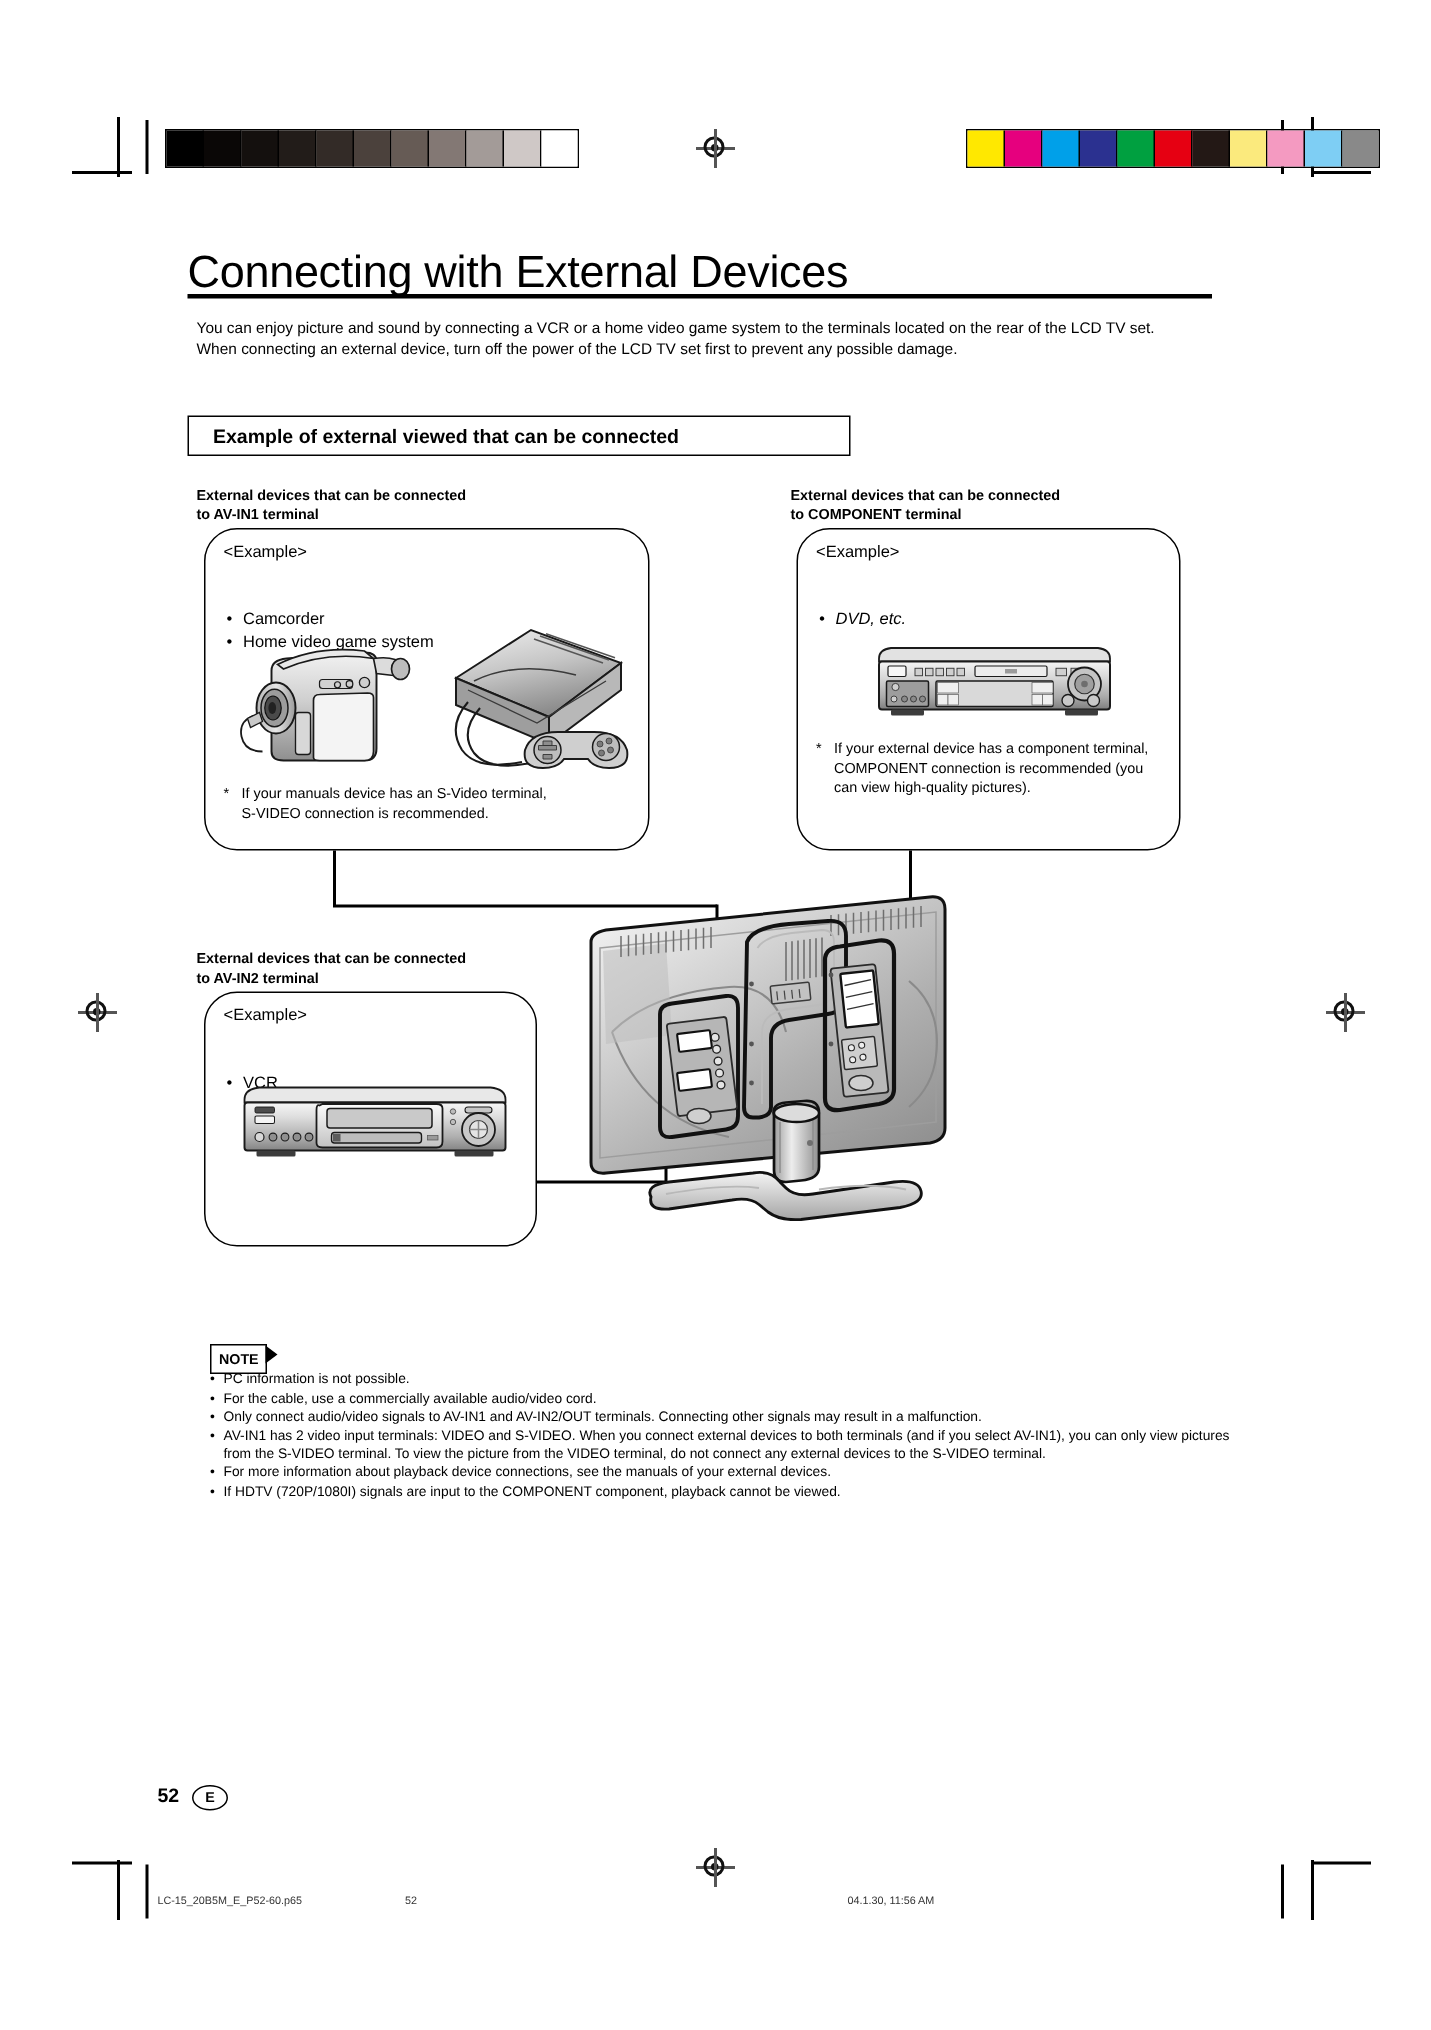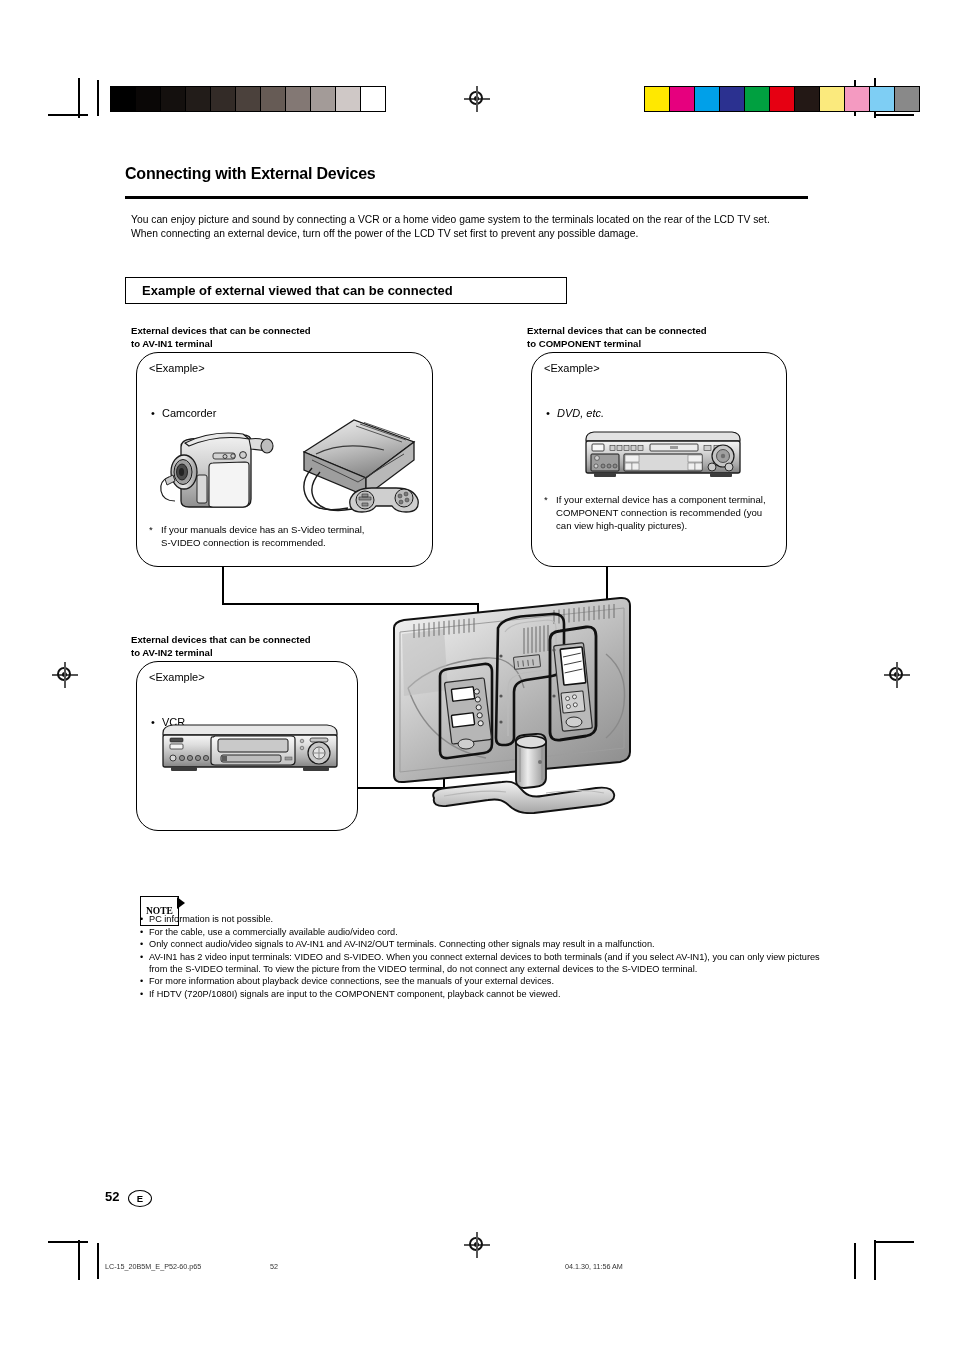--- a/index.html
+++ b/index.html
@@ -13,43 +13,43 @@
   .reg::after{top:0;left:12px;width:1.5px;height:26px;}
   .reg .ring{position:absolute;left:5px;top:5px;width:14px;height:14px;border:2.5px solid #111;border-radius:50%;box-sizing:border-box;}
   .reg .dot{position:absolute;left:10px;top:10px;width:5px;height:5px;background:#111;border-radius:50%;}
 
   
   .bar{position:absolute;display:flex;border:1px solid #000;height:26px;box-sizing:border-box;}
   .bar i{display:block;width:24px;height:100%;border-right:1px solid #000;}
   .bar i:last-child{border-right:none;}
 
   
-  .page-title{position:absolute;left:125px;top:165px;font-size:16px;font-weight:bold;letter-spacing:-.2px;}
+  .page-title{position:absolute;left:125px;top:165px;font-size:30px;font-weight:normal;letter-spacing:-.2px;}
   .title-rule{position:absolute;left:125px;top:196px;width:683px;height:3px;background:#000;}
 
   .intro{position:absolute;left:131px;top:213px;width:676px;font-size:10.3px;line-height:14px;}
 
   .section-head{position:absolute;left:125px;top:277px;width:442px;height:27px;border:1.6px solid #000;box-sizing:border-box;
                 display:flex;align-items:center;padding-left:16px;font-size:13px;font-weight:bold;}
 
   .cap{position:absolute;font-size:9.6px;font-weight:bold;line-height:12.5px;}
 
   .callout{position:absolute;border:1.6px solid #000;border-radius:22px;box-sizing:border-box;}
   .callout .ctext{position:absolute;font-size:11px;line-height:15px;white-space:pre;}
   .callout .note{position:absolute;font-size:9.6px;line-height:13px;}
 
   .bullet{display:block;}
   .bullet .d{display:inline-block;width:11px;}
 
   
   .lead{position:absolute;background:#000;}
 
   
-  .note-tag{position:absolute;left:140px;top:896px;height:30px;border:1.4px solid #000;
-            display:flex;align-items:center;padding:0 5px;font-size:9.5px;font-weight:bold;box-sizing:border-box;background:#fff;font-family:Liberation Serif, serif;}
+  .note-tag{position:absolute;left:140px;top:896px;height:20px;border:1.4px solid #000;
+            display:flex;align-items:center;padding:0 5px;font-size:9.5px;font-weight:bold;box-sizing:border-box;background:#fff;}
   .note-arrow{position:absolute;left:177px;top:897px;width:0;height:0;
               border-top:6px solid transparent;border-bottom:6px solid transparent;border-left:8px solid #000;}
   .notes{position:absolute;left:140px;top:913px;width:700px;font-size:9.2px;line-height:12.1px;}
   .notes .li{display:flex;margin-bottom:.5px;}
   .notes .li .d{width:9px;flex:none;}
   .notes .li .t{flex:1;}
 
   
   .pg-num{position:absolute;left:105px;top:1189px;font-size:13px;font-weight:bold;}
   .pg-e{position:absolute;left:128px;top:1190px;width:22px;height:15px;border:1.4px solid #000;border-radius:50%;
@@ -133,20 +133,23 @@
   <span>Example of external viewed that can be connected</span>
 </div>
 
 <div class="cap" style="left:131px;top:325px;white-space:pre-line;">External devices that can be connected
 to AV-IN1 terminal</div>
 
 <div class="callout" style="left:136px;top:352px;width:297px;height:215px;">
   <div class="ctext" style="left:12px;top:8px;">&lt;Example&gt;</div>
   <div class="ctext" style="left:14px;top:23px;">
     <span class="bullet"><span class="d">•</span><span>Camcorder</span></span>
+  </div>
+  <div class="ctext" style="left:14px;top:38px;">
+    <span class="bullet"><span class="d">•</span><span>Home video game system</span></span>
   </div>
 
   <div class="ill" style="left:14px;top:62px;">
     <svg width="130" height="105" viewBox="0 0 130 105">
       <defs>
         <linearGradient id="gcam" x1="0" y1="0" x2="0" y2="1">
           <stop offset="0" stop-color="#f2f2f2"></stop>
             <stop offset=".45" stop-color="#cfcfcf"></stop>
             <stop offset="1" stop-color="#8f8f8f"></stop>
         </linearGradient>

